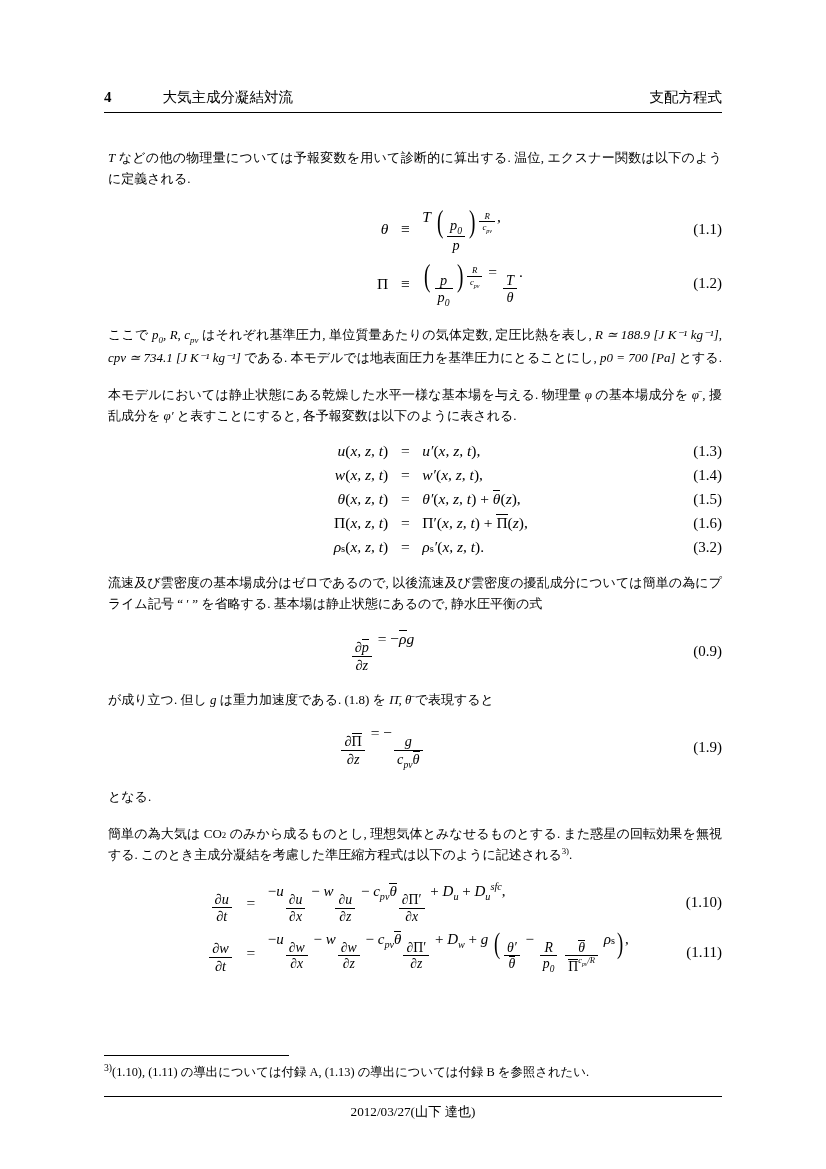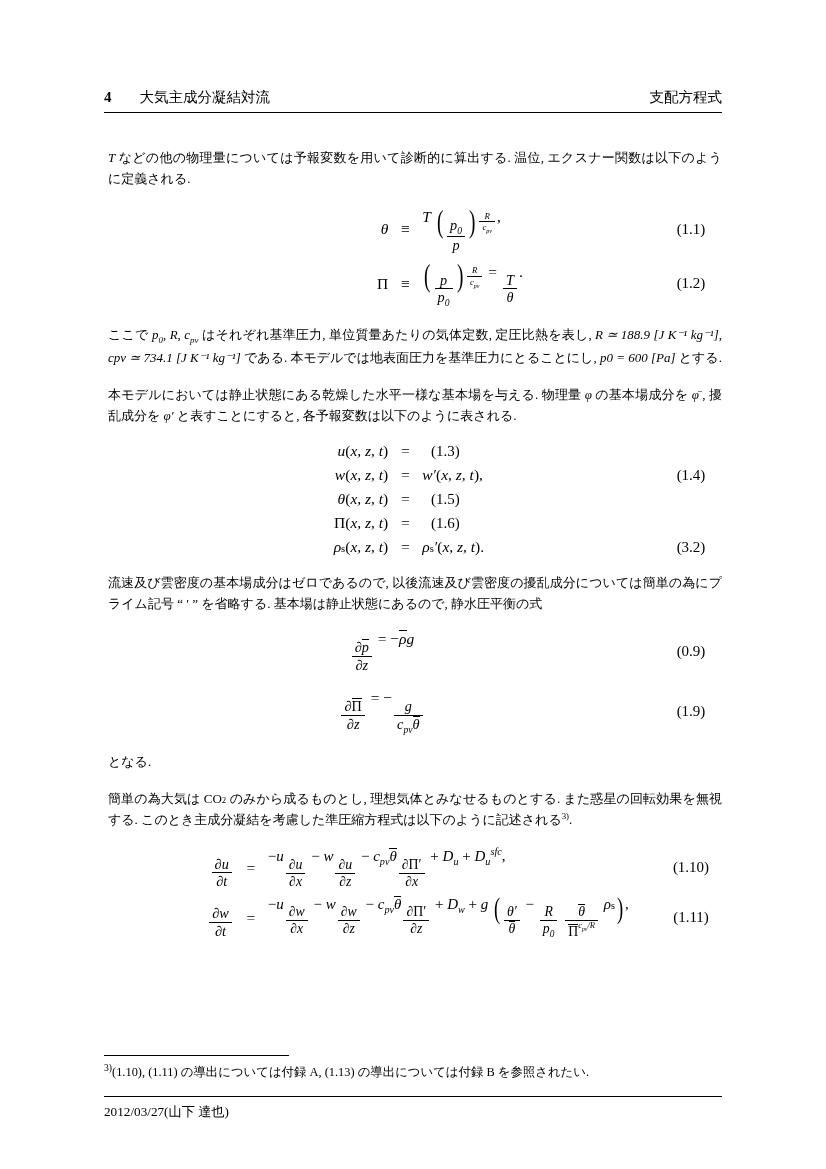--- a/index.html
+++ b/index.html
@@ -32,20 +32,21 @@
     padding-bottom: 5px;
     margin-bottom: 34px;
   }
   .header .pageno {
     font-weight: bold;
     font-size: 15px;
     margin-right: 28px;
   }
   .header .chap {
     font-size: 14.5px;
+    margin-left: 23px;
   }
   .header .right {
     margin-left: auto;
     font-size: 14.5px;
     font-family: Liberation Serif, serif;
   }
   
   p.para {
     font-size: 13px;
     line-height: 1.62;
@@ -85,21 +86,21 @@
   }
   .eq-rhs {
     flex: 1 1 auto;
     text-align: left;
     padding-left: 8px;
     font-size: 15.5px;
   }
   .eq-num {
     flex: 0 0 auto;
     width: 62px;
-    text-align: center;
+    text-align: right;
     font-size: 15px;
   }
   .eq-center {
     flex: 1 1 auto;
     text-align: center;
     font-size: 15.5px;
   }
   
   .frac {
     display: inline-flex;
@@ -134,20 +135,21 @@
   }
   .footnote sup { font-size: 0.78em; }
   
   .footer-rule {
     border-top: 1.1px solid #000;
     margin-top: 14px;
     margin-bottom: 6px;
   }
   .footer {
     font-size: 13.2px;
+    text-align: center;
   }
   .bottom-block{
     position:absolute;
     left:104px; right:104px; bottom:48px;
   }
 </style>
 </head>
 <body>
 
 <div class="page">
@@ -199,54 +201,57 @@
     </div>
   </div>
 
   <p class="para">
     <span>ここで</span>
     <span class="math">p<sub>0</sub></span>, <span class="math">R</span>, <span class="math">c<sub>pv</sub></span>
     <span>はそれぞれ基準圧力, 単位質量あたりの気体定数, 定圧比熱を表し,</span>
     <span class="math">R ≃ 188.9 [J K⁻¹ kg⁻¹]</span>,
     <span class="math">cpv ≃ 734.1 [J K⁻¹ kg⁻¹]</span>
     <span>である. 本モデルでは地表面圧力を基準圧力にとることにし,</span>
-    <span class="math">p0 = 600 [Pa]</span>
+    <span class="math">p0 = 700 [Pa]</span>
     <span>とする.</span>
   </p>
 
   <p class="para">
     <span>本モデルにおいては静止状態にある乾燥した水平一様な基本場を与える. 物理量</span>
     <span class="math">φ</span>
     <span>の基本場成分を</span>
     <span class="math">φ̄</span>
     <span>, 擾乱成分を</span>
     <span class="math">φ′</span>
     <span>と表すことにすると, 各予報変数は以下のように表される.</span>
   </p>
 
   <div class="eqblock">
     <div class="eqrow">
       <div class="eq-lhs"><span class="math">u</span>(<span class="math">x, z, t</span>)</div>
       <div class="eq-rel"><span class="up">=</span></div>
+      <div class="eq-rhs"><span class="math">u′</span>(<span class="math">x, z, t</span>),</div>
       <div class="eq-num">(1.3)</div>
     </div>
     <div class="eqrow">
       <div class="eq-lhs"><span class="math">w</span>(<span class="math">x, z, t</span>)</div>
       <div class="eq-rel"><span class="up">=</span></div>
       <div class="eq-rhs"><span class="math">w′</span>(<span class="math">x, z, t</span>),</div>
       <div class="eq-num">(1.4)</div>
     </div>
     <div class="eqrow">
       <div class="eq-lhs"><span class="math">θ</span>(<span class="math">x, z, t</span>)</div>
       <div class="eq-rel"><span class="up">=</span></div>
+      <div class="eq-rhs"><span class="math">θ′</span>(<span class="math">x, z, t</span>) + <span class="ovl math">θ</span>(<span class="math">z</span>),</div>
       <div class="eq-num">(1.5)</div>
     </div>
     <div class="eqrow">
       <div class="eq-lhs"><span class="up">Π</span>(<span class="math">x, z, t</span>)</div>
       <div class="eq-rel"><span class="up">=</span></div>
+      <div class="eq-rhs"><span class="up">Π′</span>(<span class="math">x, z, t</span>) + <span class="ovl up">Π</span>(<span class="math">z</span>),</div>
       <div class="eq-num">(1.6)</div>
     </div>
     <div class="eqrow">
       <div class="eq-lhs"><span class="math">ρ<span class="sub-up">s</span></span>(<span class="math">x, z, t</span>)</div>
       <div class="eq-rel"><span class="up">=</span></div>
       <div class="eq-rhs"><span class="math">ρ<span class="sub-up">s</span>′</span>(<span class="math">x, z, t</span>).</div>
       <div class="eq-num">(3.2)</div>
     </div>
   </div>
 
@@ -260,20 +265,27 @@
         <span class="frac">
             <span class="num"><span class="math">∂</span><span class="ovl math">p</span></span>
             <span class="den"><span class="math">∂z</span></span>
           </span>
         = −<span class="ovl math">ρ</span><span class="math">g</span>
       </div>
       <div class="eq-num">(0.9)</div>
     </div>
   </div>
 
+  <p class="para tight">
+    <span>が成り立つ. 但し</span>
+    <span class="math">g</span>
+    <span>は重力加速度である. (1.8) を</span>
+    <span class="math">Π̄, θ̄</span>
+    <span>で表現すると</span>
+  </p>
 
   <div class="eqblock">
     <div class="eqrow">
       <div class="eq-center">
         <span class="frac">
             <span class="num"><span class="math">∂</span><span class="ovl up">Π</span></span>
             <span class="den"><span class="math">∂z</span></span>
           </span>
         = −<span class="frac">
             <span class="num math">g</span>

